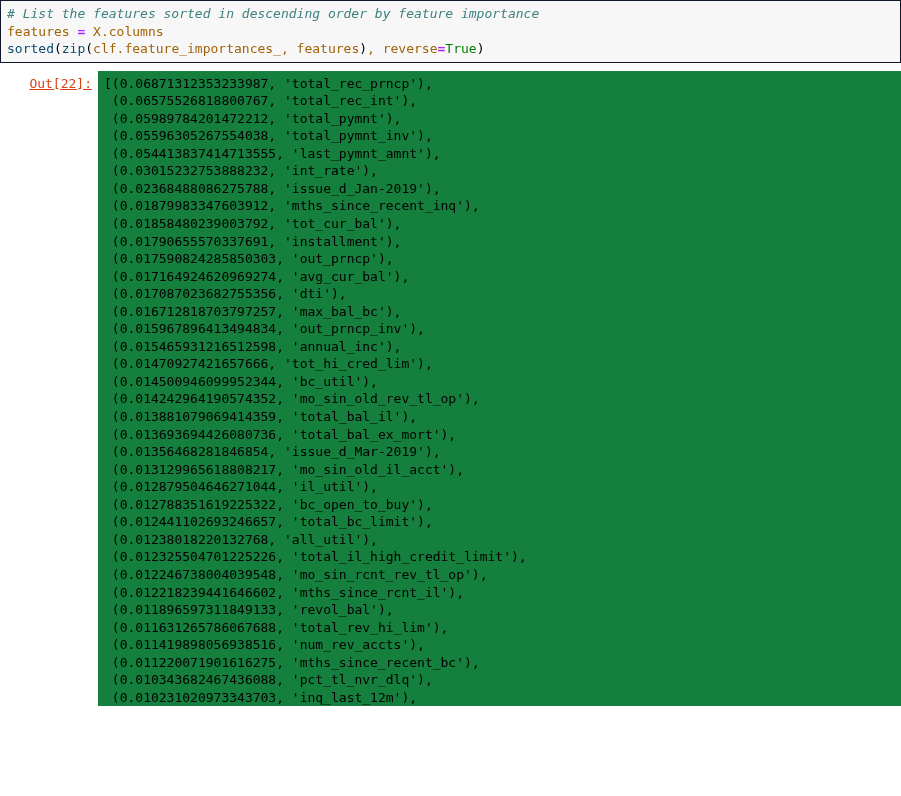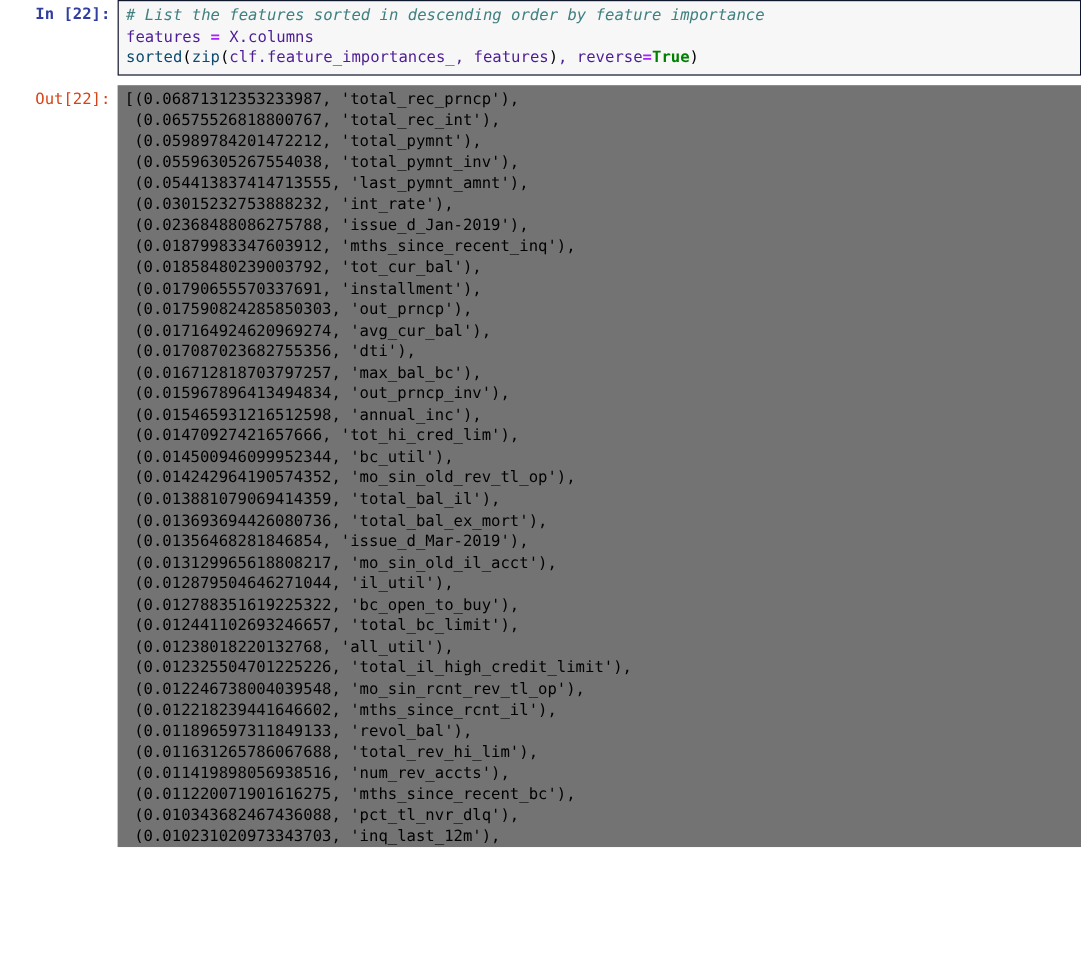--- a/index.html
+++ b/index.html
@@ -18,49 +18,48 @@
   }
   .prompt {
     width: 92px;
     min-width: 92px;
     text-align: right;
     padding: 4px 6px 4px 0;
     font-family: "DejaVu Sans Mono", monospace;
     font-size: 13px;
   }
   .in-prompt { color: #303F9F; font-weight: bold; }
-  .out-prompt { color: #D84315; }
+  .out-prompt { color: #D84315; text-decoration: underline; }
   .input-area {
     flex: 1;
     background: #f7f7f7;
     border: 1px solid #0f172a;
     padding: 4px 6px;
     white-space: pre;
     overflow-x: auto;
   }
   .output-area {
     flex: 1;
-    background: #737373;
+    background: #15803d;
     padding: 4px 6px 0 6px;
     white-space: pre;
     overflow: hidden;
   }
   .c-comment { color: #408080; font-style: italic; }
-  .c-var     { color: #4c1d95; }
+  .c-var     { color: #a16207; }
   .c-op      { color: #AA22FF; font-weight: bold;}
   .c-builtin { color: #0c4a6e; }
-  .c-kw      { color: #008000; font-weight: bold; }
+  .c-kw      { color: #008000; font-weight: normal; }
   .c-paren   { color: #000000; }
   .line { display: block; }
 </style>
 </head>
 <body>
 
 <div class="cell">
-  <div class="prompt in-prompt">In [22]:</div>
   <div class="input-area"><span class="line"><span class="c-comment"># List the features sorted in descending order by feature importance</span></span><span class="line"><span class="c-var">features </span><span class="c-op">=</span><span class="c-var"> X.columns</span></span><span class="line"><span class="c-builtin">sorted</span><span class="c-paren">(</span><span class="c-builtin">zip</span><span class="c-paren">(</span><span class="c-var">clf.feature_importances_, features</span><span class="c-paren">)</span><span class="c-var">, reverse</span><span class="c-op">=</span><span class="c-kw">True</span><span class="c-paren">)</span></span></div>
 </div>
 
 <div style="height:8px"></div>
 
 <div class="cell">
   <div class="prompt out-prompt">Out[22]:</div>
   <div class="output-area" id="out">[(0.06871312353233987, 'total_rec_prncp'),
  (0.06575526818800767, 'total_rec_int'),
  (0.05989784201472212, 'total_pymnt'),

